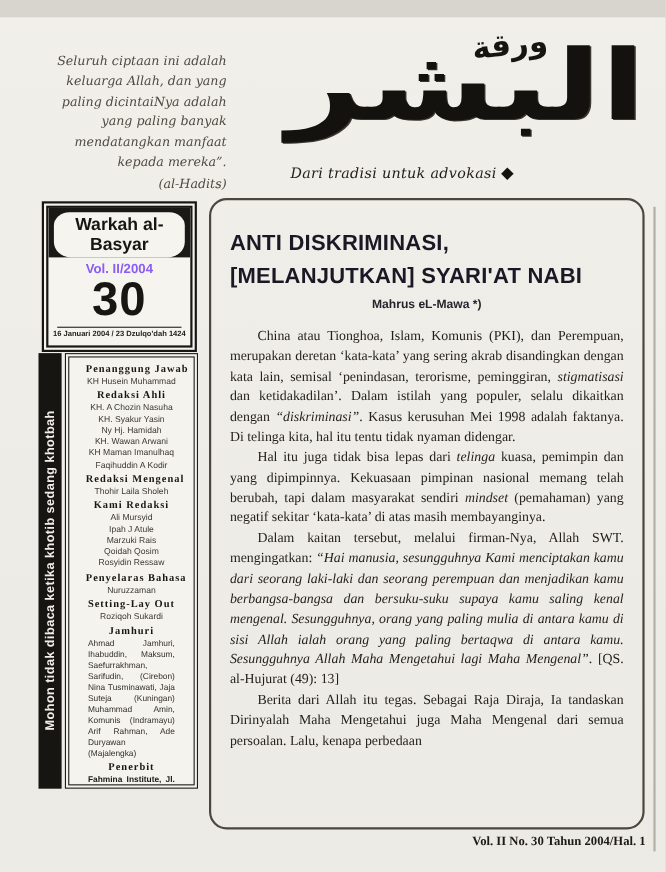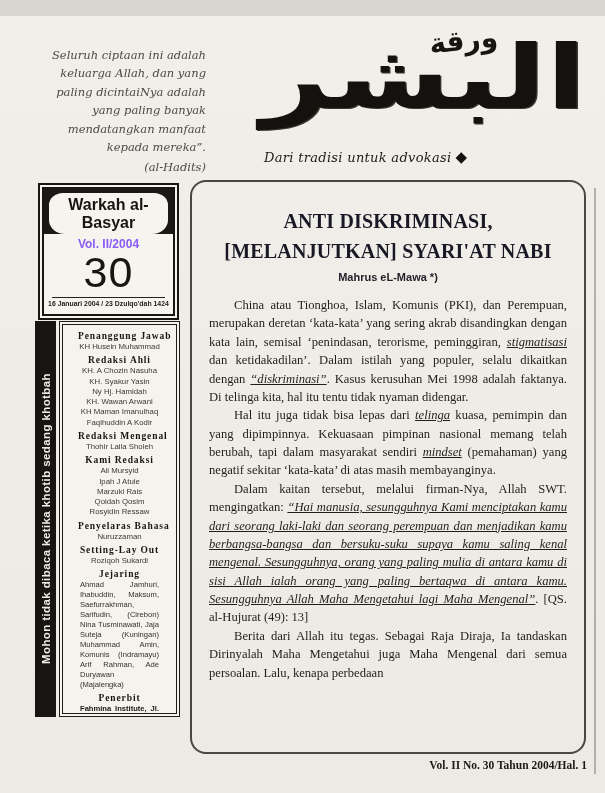--- a/index.html
+++ b/index.html
@@ -54,21 +54,21 @@
     background:#f6f4ef; border-radius:14px 14px 16px 16px / 12px 12px 14px 14px;
     padding:3px 2px 2px; text-align:center;
     font-family:"Liberation Sans", sans-serif; font-weight:bold;
     font-size:16px; line-height:1.12; color:#181613;
   }
   .issue-vol {
     font-family:"Liberation Sans", sans-serif; font-weight:bold;
     font-size:12px; margin-top:3px; color:#8b5cf6;
   }
   .issue-num {
-    font-family:"Liberation Sans", sans-serif; font-weight:normal;
+    font-family:"Liberation Sans", sans-serif; font-weight:bold;
     font-size:43px; line-height:1.02; color:#181613; letter-spacing:1px;
   }
   .issue-divider { width:88%; border-top:1.5px solid #24221e; margin:2px 0 2px; }
   .issue-date {
     font-family:"Liberation Sans", sans-serif; font-weight:bold;
     font-size:6.9px; color:#24221e; white-space:nowrap;
   }
   
   .notice-strip {
     position:absolute; left:35px; top:305px; width:21px; height:396px;
@@ -101,37 +101,37 @@
     text-align:justify; margin:0 2px;
   }
   .m-para.bold { font-weight:bold; color:#1b1916; }
   
   .article-box {
     position:absolute; left:190px; top:164px; width:396px; height:574px;
     border:2px solid #4a473f; border-radius:16px;
     padding:12px 17px 6px; overflow:hidden;
   }
   .article-title {
-    text-align:center; margin-top:12px;
-    font-family:Liberation Serif, serif; font-weight:bold;
+    text-align:left; margin-top:12px;
+    font-family:Liberation Sans, sans-serif; font-weight:bold;
     font-size:20px; line-height:1.5; color:#1b1826; letter-spacing:0.2px;
     white-space:nowrap;
   }
   .article-byline {
     text-align:center; margin-top:5px;
     font-family:"Liberation Sans", sans-serif; font-weight:bold;
     font-size:11px; color:#25222c;
   }
   .article-body { margin-top:13px; }
   .a-par {
     font-family:"Liberation Serif", serif; font-size:12.6px;
     line-height:1.46; text-align:justify; text-indent:25px;
     color:#211e18;
   }
-  .it { font-style:italic;text-decoration:underline; }
+  .it { font-style:italic; }
   
   .page-footer {
     position:absolute; right:18px; top:743px;
     font-family:"Liberation Serif", serif; font-weight:bold;
     font-size:11.5px; color:#1c1a15;
   }
   
   .scan-edge {
     position:absolute; right:9px; top:172px; width:2px; height:586px;
     background:#b5b0a6;
@@ -200,21 +200,21 @@
         </div>
         <div class="m-sec">
           <div class="m-title">Penyelaras Bahasa</div>
           <div class="m-name">Nuruzzaman</div>
         </div>
         <div class="m-sec">
           <div class="m-title">Setting-Lay Out</div>
           <div class="m-name">Roziqoh Sukardi</div>
         </div>
         <div class="m-sec">
-          <div class="m-title">Jejaring</div>
+          <div class="m-title">Jamhuri</div>
           <div class="m-para">Ahmad Jamhuri, Ihabuddin, Maksum, Saefurrakhman, Sarifudin, (Cirebon) Nina Tusminawati, Jaja Suteja (Kuningan) Muhammad Amin, Komunis (Indramayu) Arif Rahman, Ade Duryawan (Majalengka)</div>
         </div>
         <div class="m-sec">
           <div class="m-title">Penerbit</div>
           <div class="m-para bold">Fahmina Institute, Jl. Suratno No. 37 Cirebon 45124 Telp./Fax. 0231-203789, Website: http://www.fahmina.org, e-mail: fahmina@fahmina.org</div>
         </div>
       </div>
   </div>
 
   <div class="article-box">

